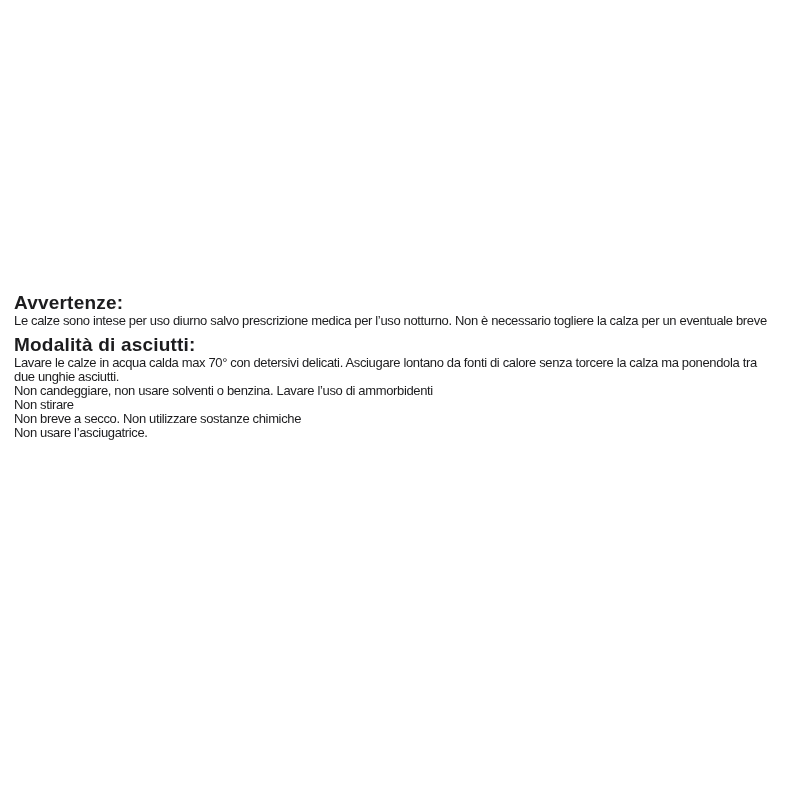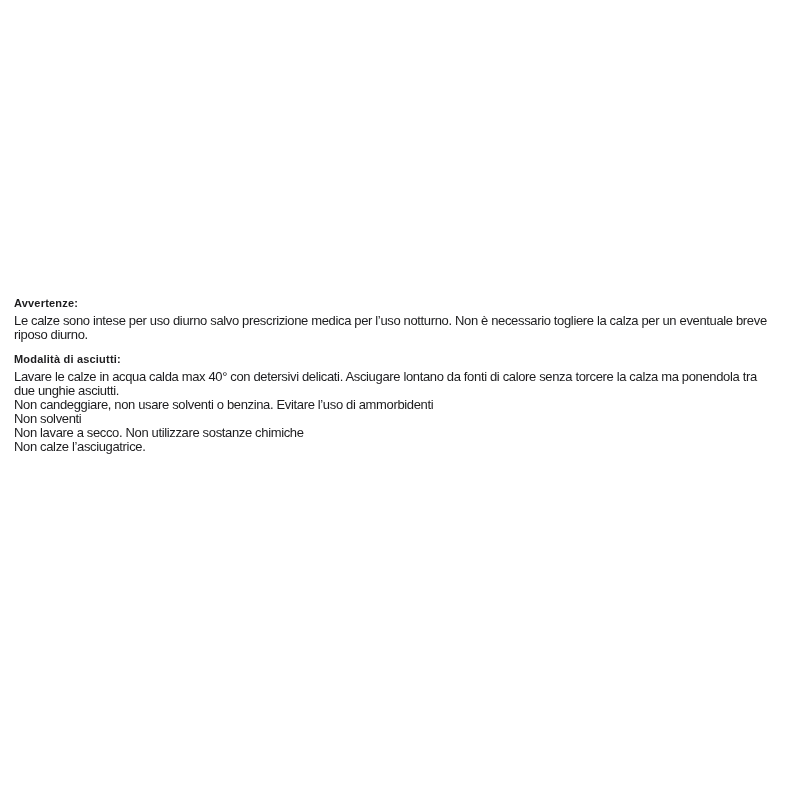--- a/index.html
+++ b/index.html
@@ -16,21 +16,21 @@
   }
   .content {
     position: absolute;
     top: 296px;
     left: 14px;
     right: 0;
     color: #1c1c1e;
   }
   .sec { margin: 0; padding: 0; }
   .hd {
-    font-size: 11px;
+    font-size: 19px;
     font-weight: 700;
     letter-spacing: 0.2px;
     line-height: 14px;
     margin: 10px 0 4px 0;
     white-space: pre;
   }
   .sec:first-child .hd { margin-top: 0; }
   .ln {
     font-size: 13px;
     letter-spacing: -0.35px;
@@ -39,29 +39,28 @@
   }
 </style>
 </head>
 <body>
 
 <main class="content">
 
   <section class="sec">
     <h3 class="hd">Avvertenze:</h3>
     <div class="ln">Le calze sono intese per uso diurno salvo prescrizione medica per l’uso notturno. Non è necessario togliere la calza per un eventuale breve</div>
-    <div class="ln">riposo diurno.</div>
   </section>
 
   <section class="sec">
   </section>
 
   <section class="sec">
     <h3 class="hd">Modalità di asciutti:</h3>
-    <div class="ln">Lavare le calze in acqua calda max 40° con detersivi delicati. Asciugare lontano da fonti di calore senza torcere la calza ma ponendola tra</div>
+    <div class="ln">Lavare le calze in acqua calda max 70° con detersivi delicati. Asciugare lontano da fonti di calore senza torcere la calza ma ponendola tra</div>
     <div class="ln">due unghie asciutti.</div>
-    <div class="ln">Non candeggiare, non usare solventi o benzina. Evitare l’uso di ammorbidenti</div>
-    <div class="ln">Non solventi</div>
-    <div class="ln">Non lavare a secco. Non utilizzare sostanze chimiche</div>
-    <div class="ln">Non calze l’asciugatrice.</div>
+    <div class="ln">Non candeggiare, non usare solventi o benzina. Lavare l’uso di ammorbidenti</div>
+    <div class="ln">Non stirare</div>
+    <div class="ln">Non breve a secco. Non utilizzare sostanze chimiche</div>
+    <div class="ln">Non usare l’asciugatrice.</div>
   </section>
 
 </main>
 
 </body></html>

